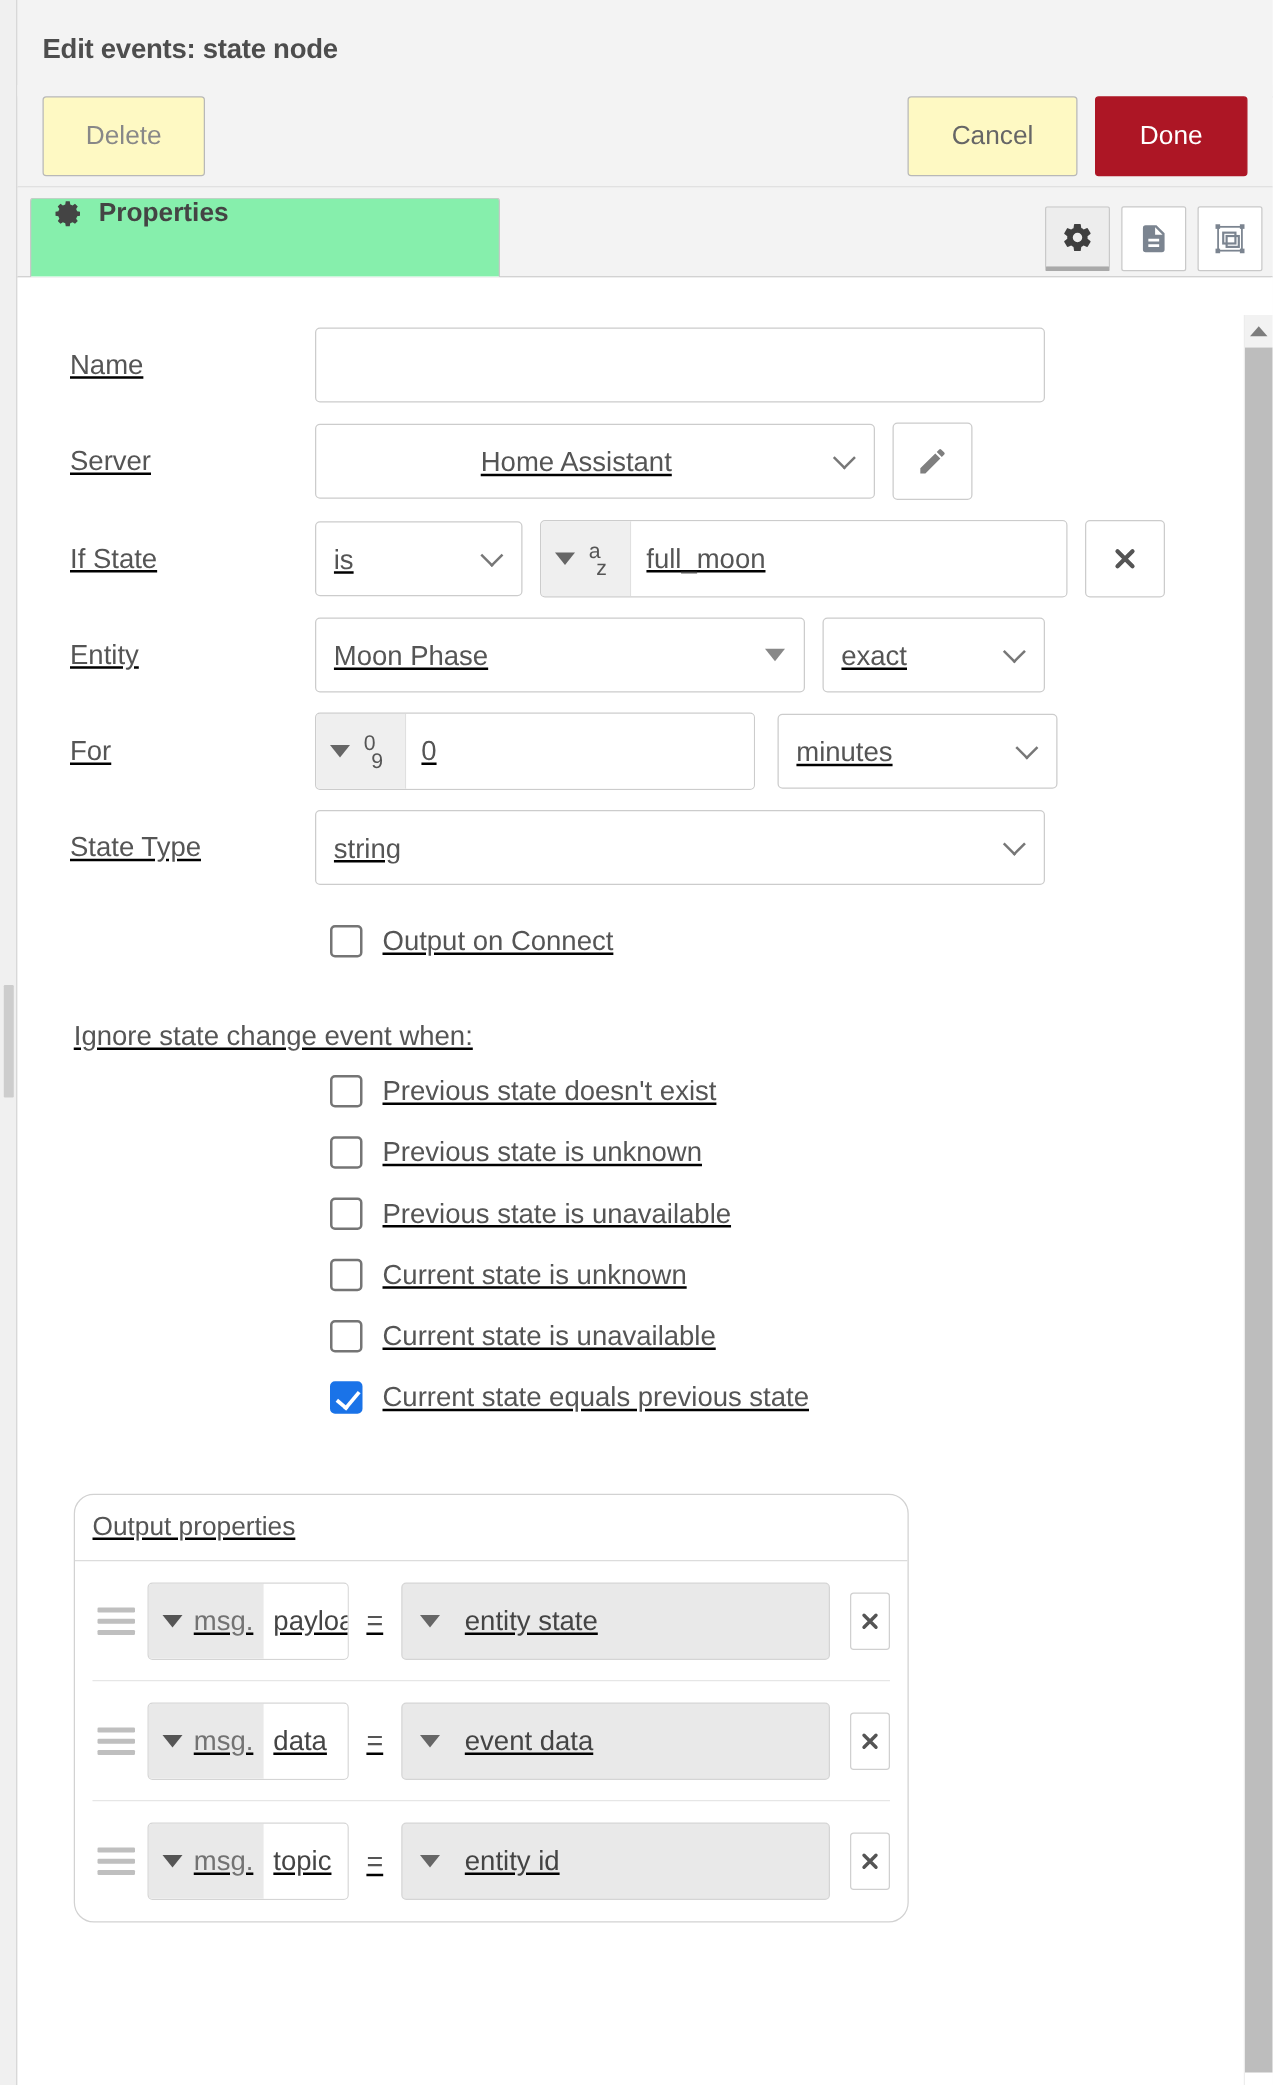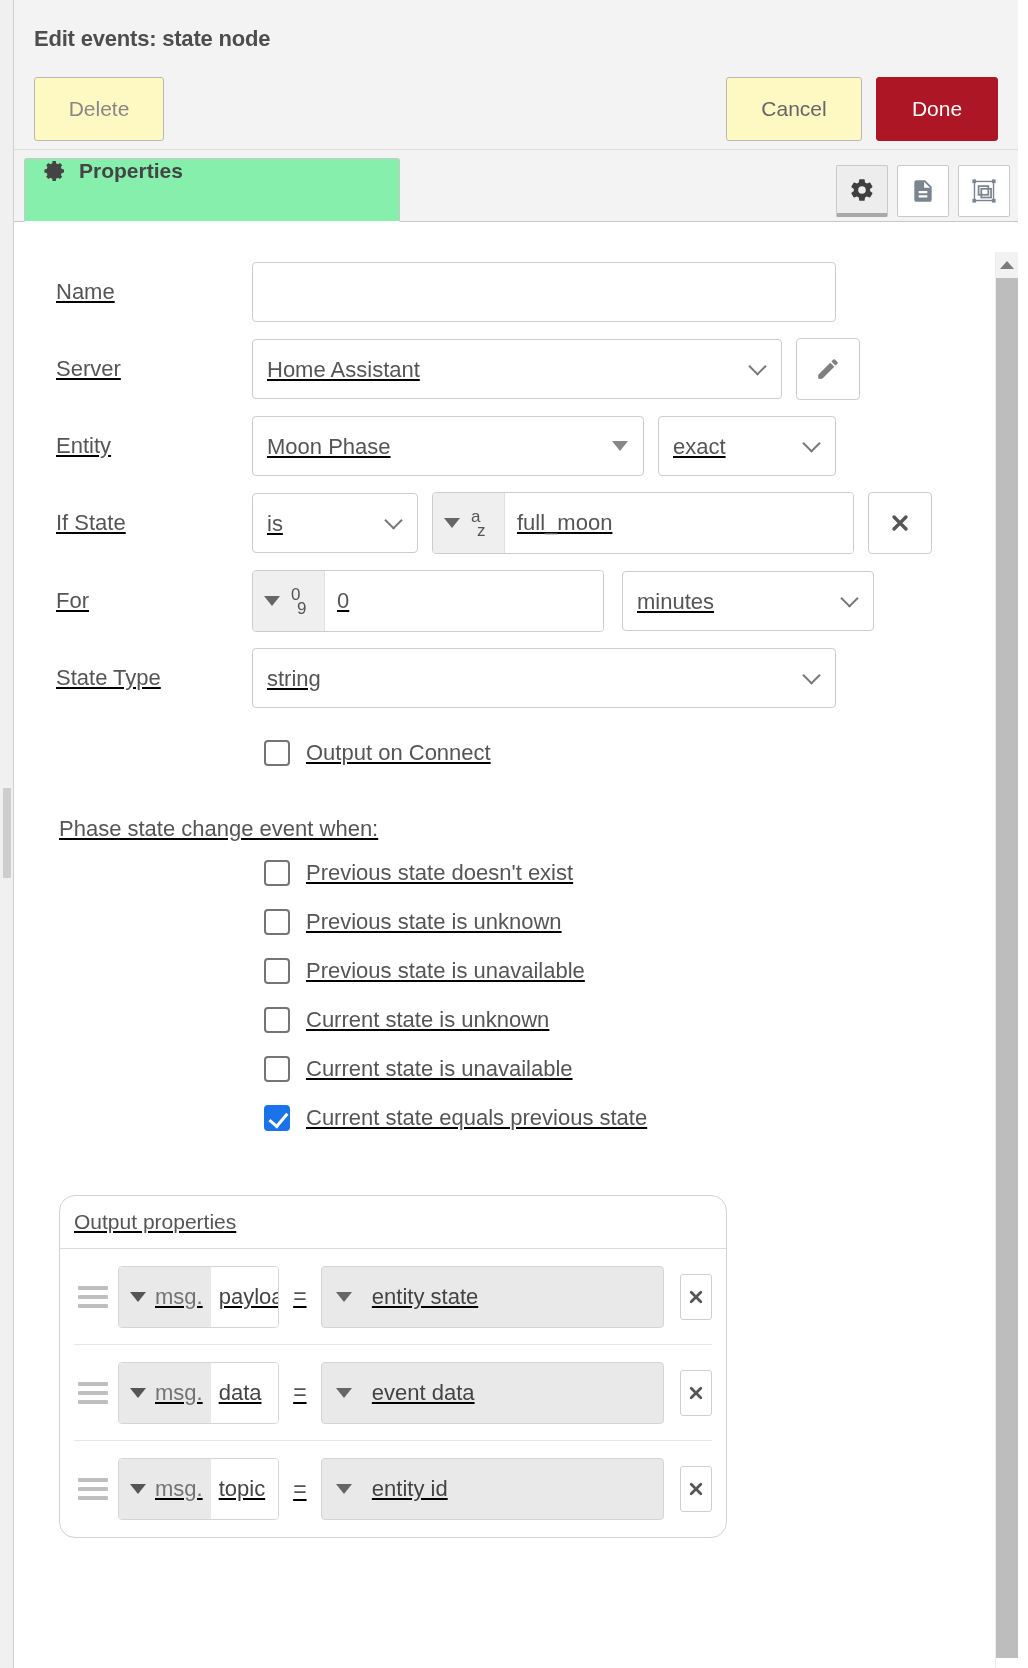--- a/index.html
+++ b/index.html
@@ -191,21 +191,21 @@
     width: 0; height: 0;
     border: none;
     border-left: 8px solid transparent;
     border-right: 8px solid transparent;
     border-top: 10px solid #888;
     transform: translateY(-50%);
     right: 16px;
   }
 
   .name-input { width: 584px; }
-  .server-sel { width: 530px; }
+  .server-sel { width: 448px; text-align: center; }
   .icon-square-btn {
     width: 64px; height: 62px;
     border: 1px solid #ccc; border-radius: 4px;
     background: #fff;
     margin-left: 14px;
     display: flex; align-items: center; justify-content: center;
     cursor: pointer;
   }
   .entity-sel { width: 392px; }
   .exact-sel { width: 178px; margin-left: 14px; }
@@ -252,21 +252,21 @@
   .ti-for { width: 352px; margin-left: 0; }
   .clear-btn {
     width: 64px; height: 62px;
     border: 1px solid #ccc; border-radius: 4px;
     background: #fff;
     margin-left: 14px;
     display: flex; align-items: center; justify-content: center;
     font-size: 25px; color: #555; font-weight: bold;
     cursor: pointer;
   }
-  .minutes-sel { width: 252px; margin-left: 18px; }
+  .minutes-sel { width: 224px; margin-left: 18px; }
   .statetype-sel { width: 584px; }
 
   
   .cb-row {
     display: flex; align-items: flex-start;
     padding-left: 250px;
     margin-bottom: 3px;
     height: 46px;
   }
   .cb {
@@ -455,36 +455,20 @@
           </div>
           <div class="icon-square-btn">
             <svg width="26" height="26" viewBox="0 0 24 24">
               <path fill="#7f7f7f" d="M3 17.25V21h3.75L17.8 9.94l-3.75-3.75L3 17.25zM20.7 7.04a1 1 0 000-1.41l-2.34-2.34a1 1 0 00-1.41 0l-1.83 1.83 3.75 3.75 1.83-1.83z"></path>
             </svg>
           </div>
         </div>
       </div>
 
       <div class="row">
-        <div class="row-label">Entity</div>
-        <div class="field-wrap">
-          <div class="sel-wrap solid-caret">
-            <select class="sel entity-sel">
-              <option>Moon Phase</option>
-            </select>
-          </div>
-          <div class="sel-wrap">
-            <select class="sel exact-sel">
-              <option>exact</option>
-            </select>
-          </div>
-        </div>
-      </div>
-
-      <div class="row">
         <div class="row-label">If State</div>
         <div class="field-wrap">
           <div class="sel-wrap">
             <select class="sel is-sel">
               <option>is</option>
             </select>
           </div>
           <div class="typed-input ti-state">
             <div class="ti-btn">
               <span class="ti-caret"></span>
@@ -492,20 +476,36 @@
                 <span class="t">a</span>
                   <span class="b">z</span>
               </span>
             </div>
             <input class="ti-value" type="text" value="full_moon" style="">
           </div>
           <div class="clear-btn">
             <svg width="20" height="20" viewBox="0 0 20 20">
               <path stroke="#555" stroke-width="3.4" stroke-linecap="round" d="M4 4 L16 16 M16 4 L4 16"></path>
             </svg>
+          </div>
+        </div>
+      </div>
+
+      <div class="row">
+        <div class="row-label">Entity</div>
+        <div class="field-wrap">
+          <div class="sel-wrap solid-caret">
+            <select class="sel entity-sel">
+              <option>Moon Phase</option>
+            </select>
+          </div>
+          <div class="sel-wrap">
+            <select class="sel exact-sel">
+              <option>exact</option>
+            </select>
           </div>
         </div>
       </div>
 
       <div class="row">
         <div class="row-label">For</div>
         <div class="field-wrap">
           <div class="typed-input ti-for">
             <div class="ti-btn">
               <span class="ti-caret"></span>
@@ -535,21 +535,21 @@
         </div>
       </div>
 
       <div class="spacer-16"></div>
 
       <div class="cb-row">
         <div class="cb"></div>
         <div class="cb-label">Output on Connect</div>
       </div>
 
-      <div class="section-head">Phase state change event when:</div>
+      <div class="section-head">Ignore state change event when:</div>
 
       <div class="cb-row">
         <div class="cb"></div>
         <div class="cb-label">Previous state doesn't exist</div>
       </div>
       <div class="cb-row">
         <div class="cb"></div>
         <div class="cb-label">Previous state is unknown</div>
       </div>
       <div class="cb-row">

